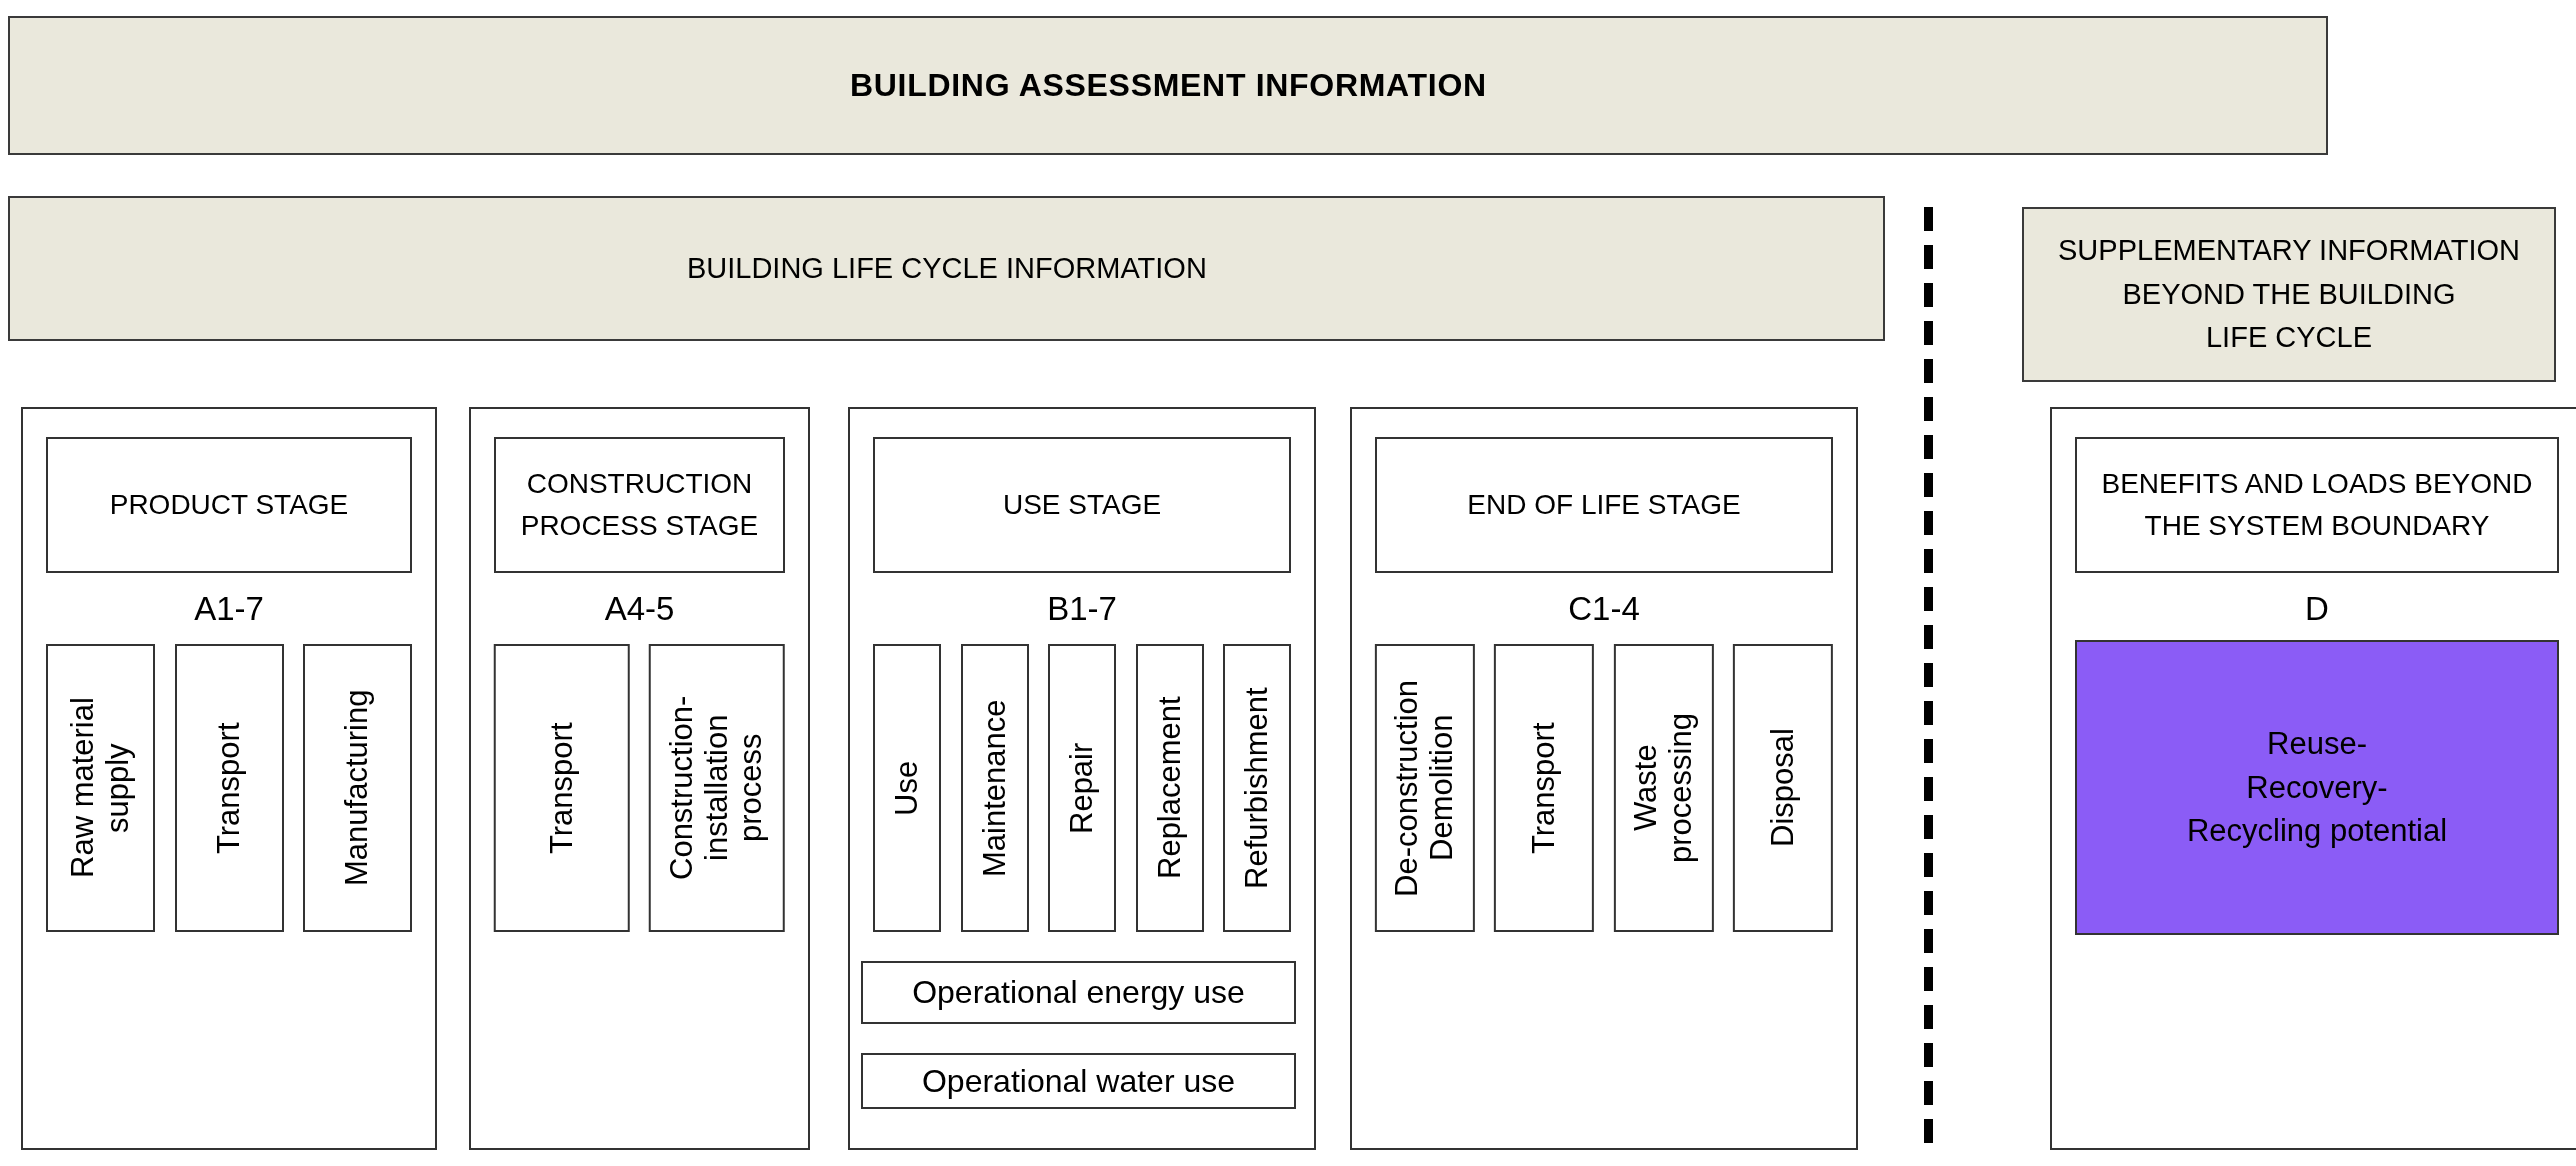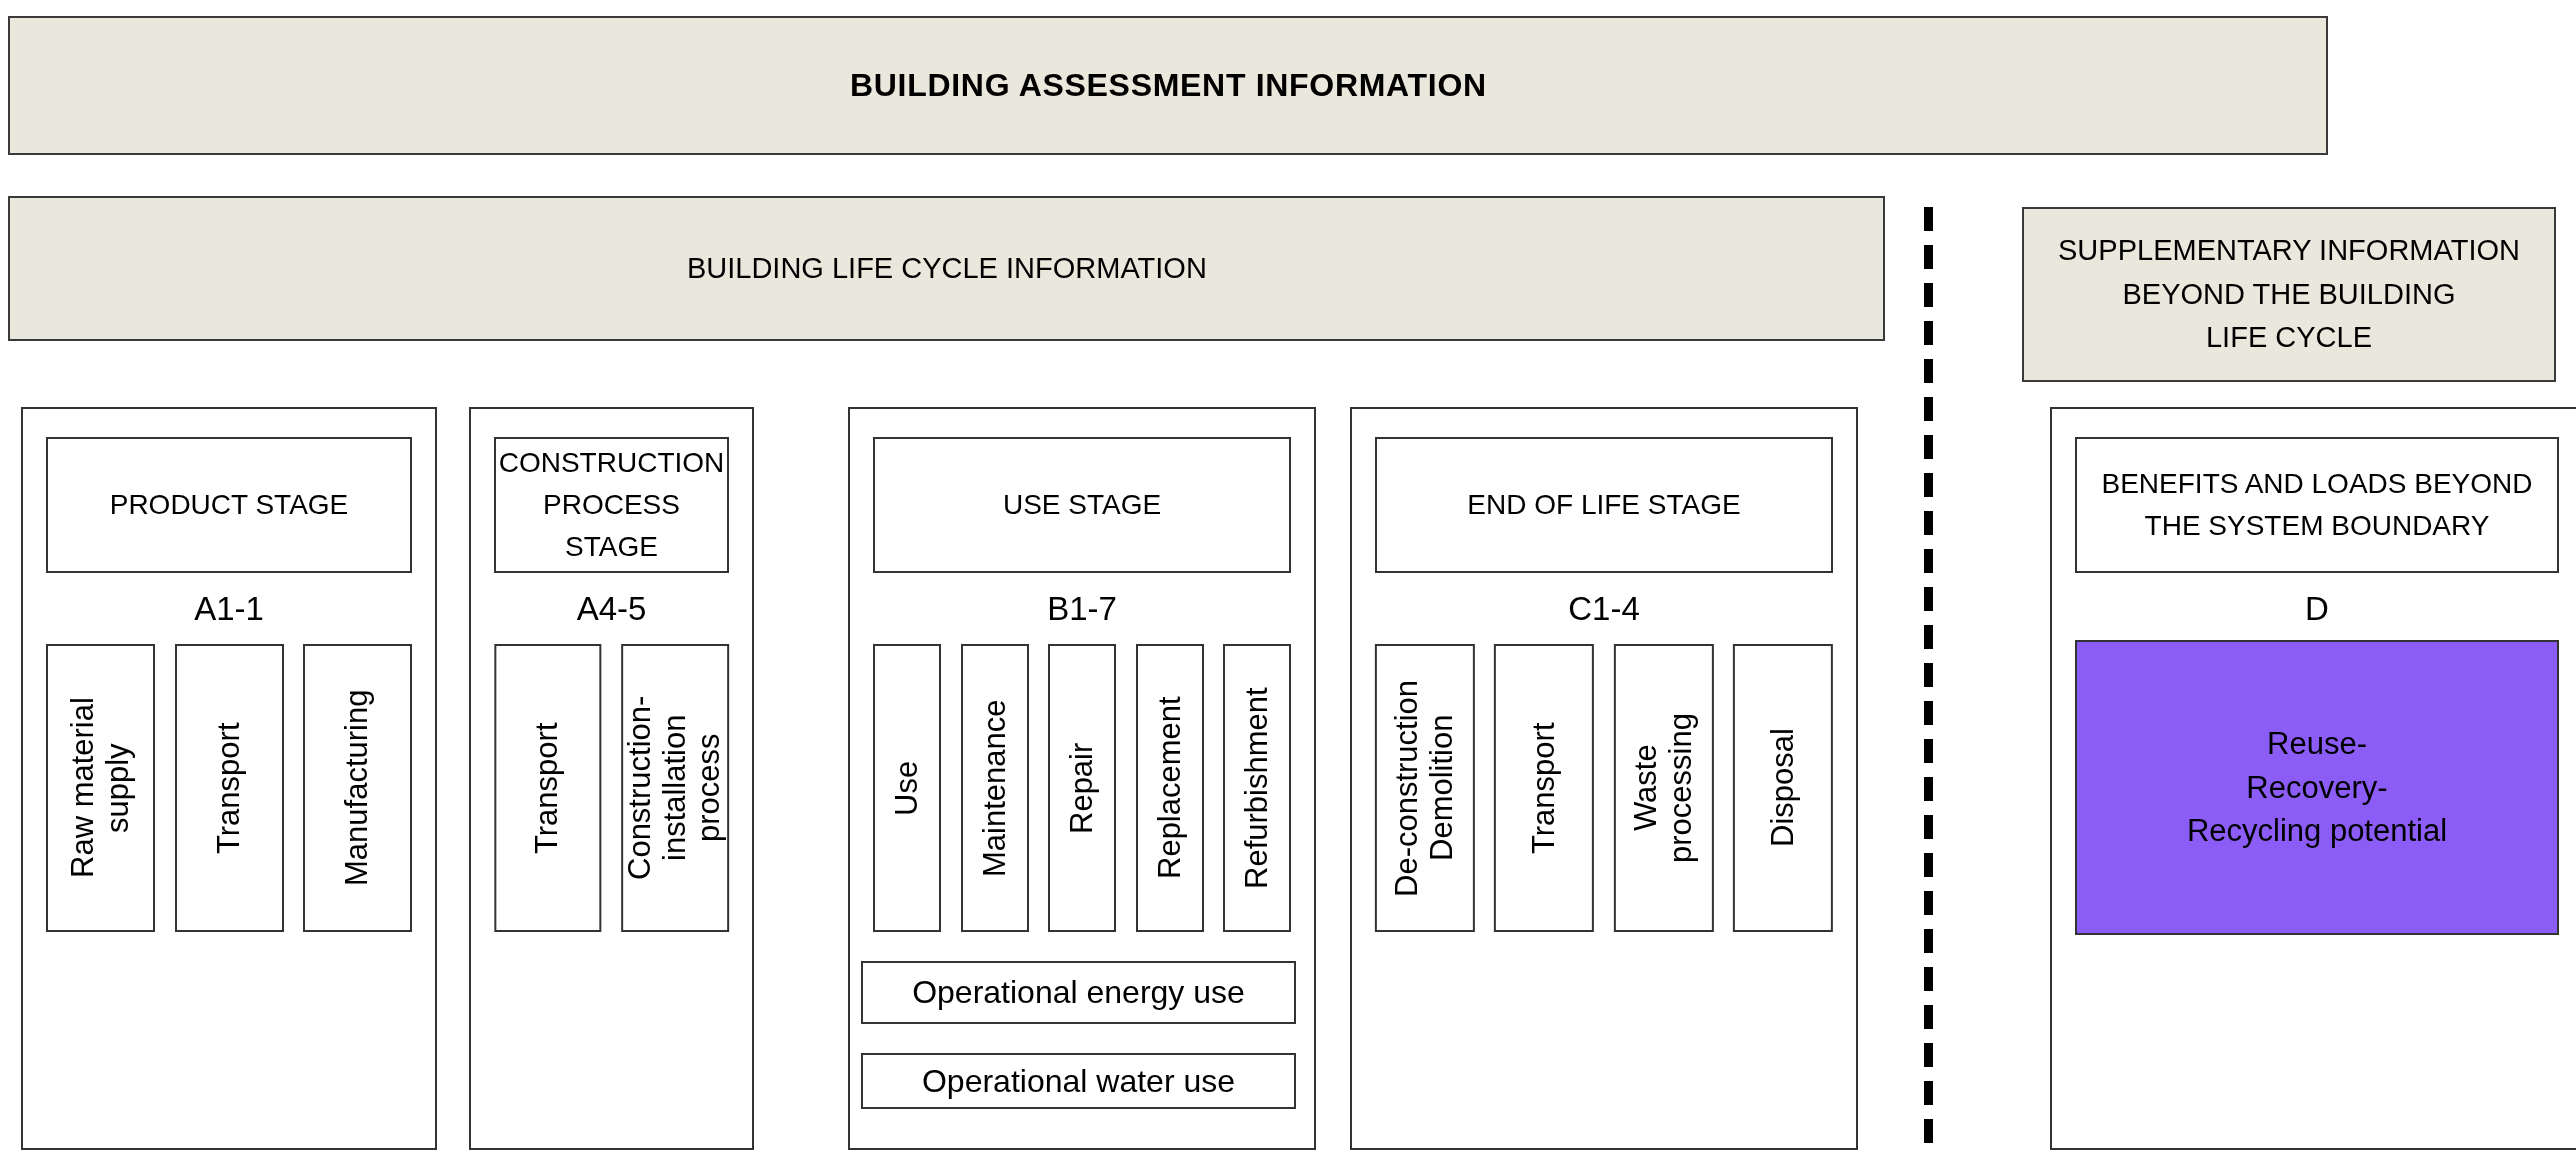--- a/index.html
+++ b/index.html
@@ -74,30 +74,30 @@
   <div class="beige-box sup-header">
     <span>SUPPLEMENTARY INFORMATION
 BEYOND THE BUILDING
 LIFE CYCLE</span>
   </div>
 
   <div class="divider"></div>
 
   <div class="stage" style="left:21px;width:416px;">
     <div class="stage-header">PRODUCT STAGE</div>
-    <div class="stage-code">A1-1</div>
+    <div class="stage-code">A1-7</div>
     <div class="modules">
       <div class="module">Raw material
 supply</div>
       <div class="module">Transport</div>
       <div class="module">Manufacturing</div>
     </div>
   </div>
 
-  <div class="stage" style="left:469px;width:285px;">
+  <div class="stage" style="left:469px;width:341px;">
     <div class="stage-header">CONSTRUCTION
 PROCESS STAGE</div>
     <div class="stage-code">A4-5</div>
     <div class="modules">
       <div class="module">Transport</div>
       <div class="module">Construction-
 installation
 process</div>
     </div>
   </div>

